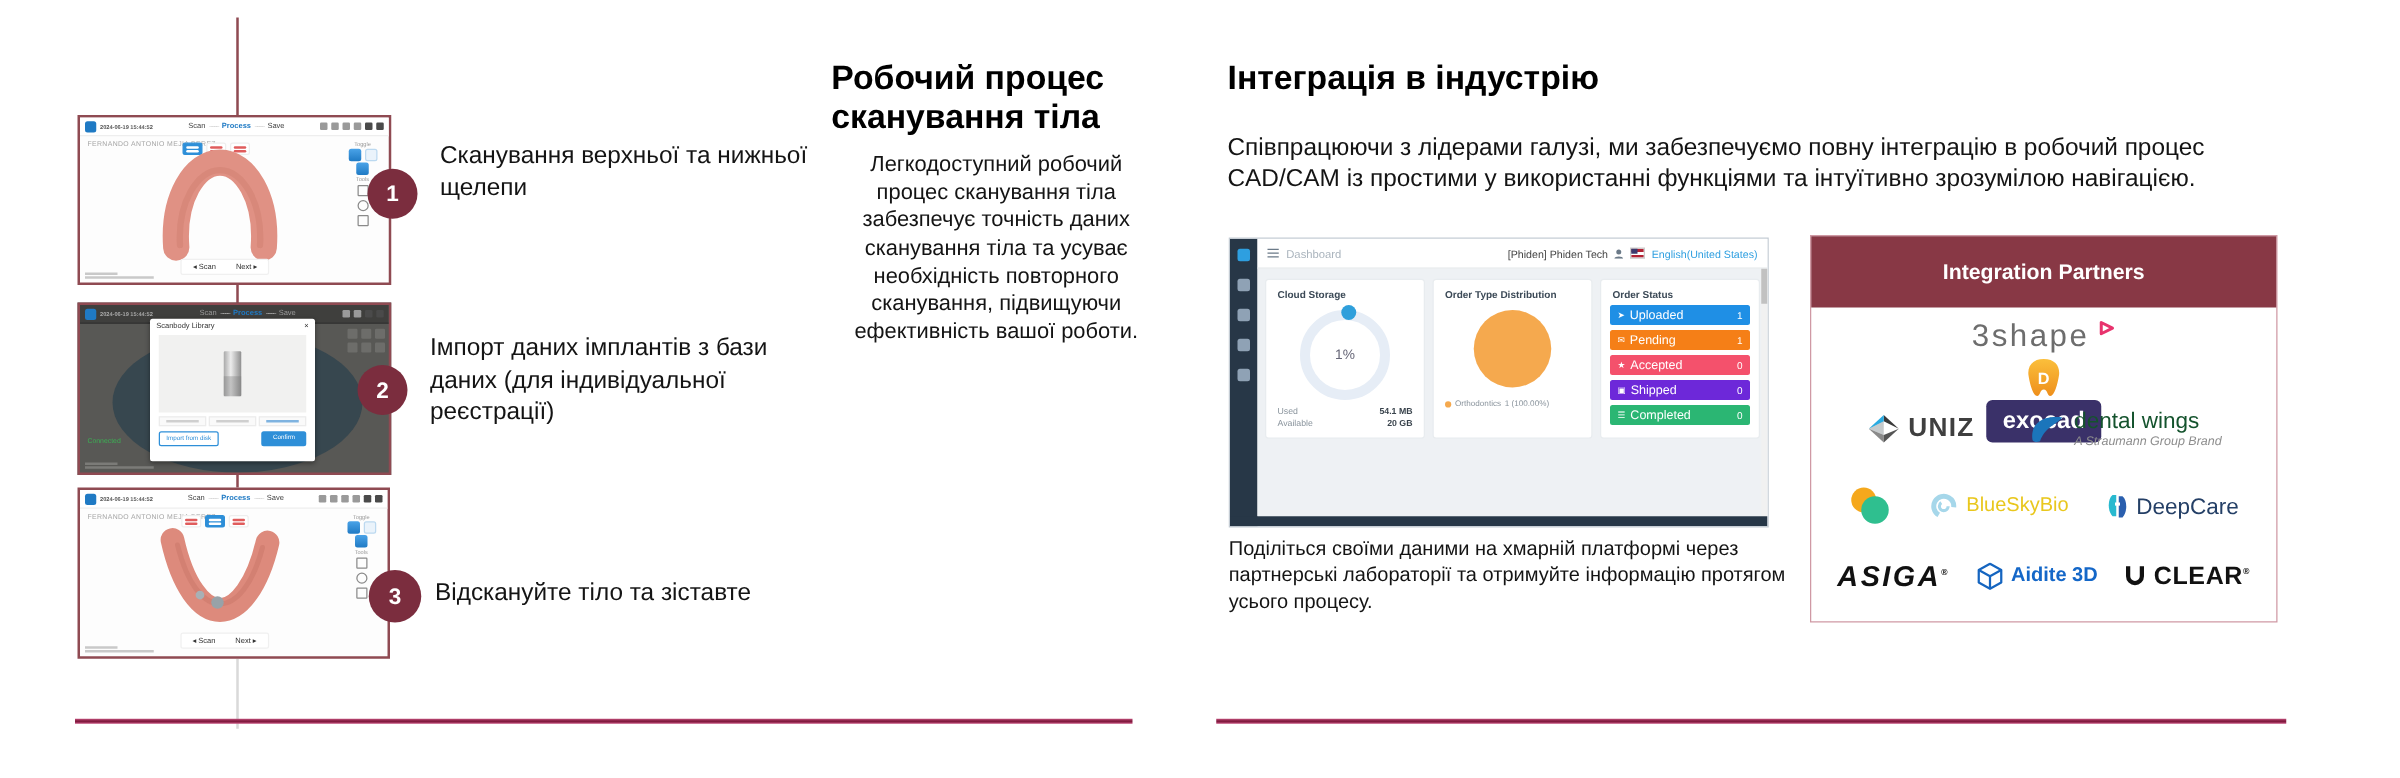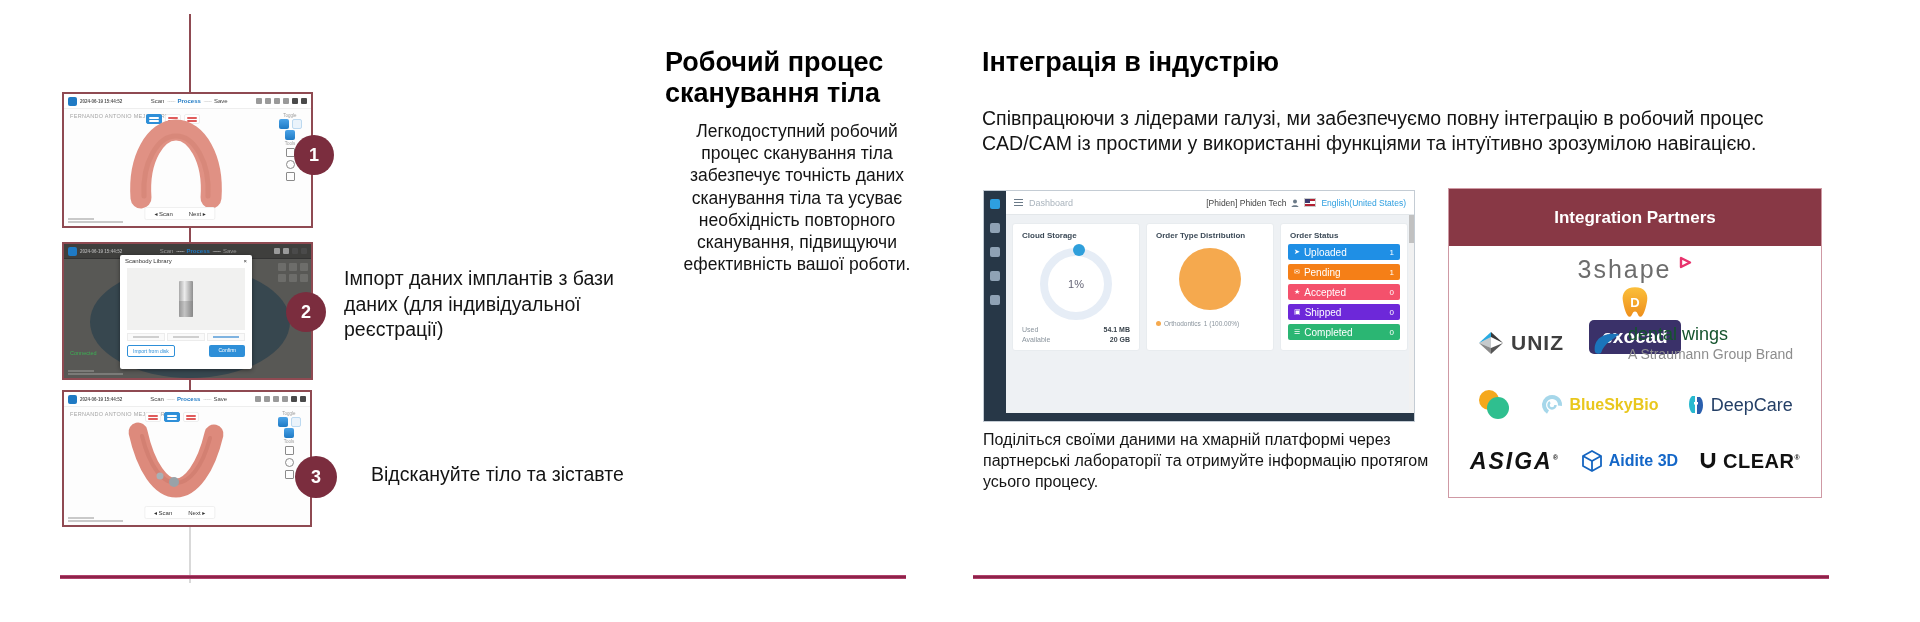--- a/index.html
+++ b/index.html
@@ -13,21 +13,21 @@
   .shot2{left:62px;top:242px;width:251px;height:138px;background:#585855;}
   .shot3{left:62px;top:390px;width:250px;height:137px;}
   .step-circle{position:absolute;z-index:3;width:40px;height:40px;border-radius:50%;background:#7b2d3e;
                display:flex;align-items:center;justify-content:center;color:#fff;font-size:18px;font-weight:bold;}
   .c1{left:294px;top:135px;}
   .c2{left:286px;top:292px;}
   .c3{left:295px;top:456px;width:42px;height:42px;}
   .step-text{position:absolute;font-size:19.5px;line-height:1.32;color:#141414;}
   .t1{left:352px;top:112px;width:300px;}
   .t2{left:344px;top:266px;width:322px;}
-  .t3{left:371px;top:462px;width:330px;}
+  .t3{left:348px;top:462px;width:330px;}
   
   .mini-top{position:absolute;left:0;top:0;right:0;height:15px;background:#fff;border-bottom:1px solid #eee;
             display:flex;align-items:center;padding:0 4px;gap:3px;box-sizing:border-box;}
   .shot2 .mini-top{background:#3f3f3d;border-bottom:1px solid #333;}
   .m-logo{width:9px;height:9px;background:#1f7ac4;border-radius:2px;flex:0 0 auto;}
   .m-ts{font-size:4.5px;color:#555;font-weight:bold;white-space:nowrap;}
   .shot2 .m-ts{color:#aaa;}
   .m-steps{margin:0 auto;display:flex;align-items:center;gap:3px;font-size:6px;color:#444;white-space:nowrap;}
   .shot2 .m-steps{color:#999;}
   .m-dash{color:#c9c9c9;font-size:5px;letter-spacing:-1px;}
@@ -142,25 +142,25 @@
   .r1{top:66px;height:52px;flex-direction:column;} .r2{top:126px;height:56px;} .r3{top:192px;height:48px;} .r4{top:248px;height:48px;}
   .lg{display:flex;align-items:center;gap:6px;}
   .lg-3shape{font-size:25px;color:#6d6d6d;letter-spacing:2px;}
   .tri{margin-top:-14px;}
   .tooth{position:relative;width:36px;height:36px;}
   .tooth span{position:absolute;left:0;top:0;width:100%;height:100%;display:flex;align-items:center;justify-content:center;
               color:#fff;font-weight:bold;font-size:13px;}
   .exocad{background:#3a3169;color:#fff;font-weight:bold;font-size:19px;padding:6px 13px;border-radius:5px;}
   .uniz-txt{font-size:21px;font-weight:bold;color:#3f3f3f;letter-spacing:1px;}
   .dw-txt{font-size:18px;color:#14532d;font-weight:500;line-height:1;}
-  .dw-sub{font-size:14px;color:#8d8d8d;margin-top:3px;}
+  .dw-sub{font-size:10px;color:#8d8d8d;margin-top:3px;font-style:italic;}
   .circ{position:relative;width:34px;height:30px;}
   .circ .o{position:absolute;left:2px;top:0;width:20px;height:20px;border-radius:50%;background:#f5a81c;}
   .circ .g{position:absolute;left:10px;top:7px;width:22px;height:22px;border-radius:50%;background:#2fbf8f;}
-  .bsb-txt{font-size:16px;font-weight:bold;color:#e9c71d;}
+  .bsb-txt{font-size:16px;font-weight:normal;color:#e9c71d;}
   .dc-txt{font-size:18px;color:#243f66;font-weight:500;}
   .asiga{font-size:23px;font-weight:800;font-style:italic;letter-spacing:2px;color:#111;}
   .sup{font-size:7px;vertical-align:super;}
   .aid-txt{font-size:16px;font-weight:bold;color:#1467c8;}
   .uclear-txt{font-size:20px;font-weight:800;color:#111;letter-spacing:.5px;}
   
   .rule{position:absolute;top:575px;height:4px;background:linear-gradient(#c44f7d 0%,#7a1538 50%,#c44f7d 100%);}
   .rule-left{left:60px;width:846px;}
   .rule-right{left:973px;width:856px;}
 </style>
@@ -360,20 +360,21 @@
   <div class="step-circle c1">
       <span>1</span>
     </div>
   <div class="step-circle c2">
       <span>2</span>
     </div>
   <div class="step-circle c3">
       <span>3</span>
     </div>
 
+  <div class="step-text t1">Сканування верхньої та нижньої щелепи</div>
   <div class="step-text t2">Імпорт даних імплантів з бази даних (для індивідуальної реєстрації)</div>
   <div class="step-text t3">Відскануйте тіло та зіставте</div>
 
   <div class="mid-title">Робочий процес сканування тіла</div>
   <div class="mid-body">Легкодоступний робочий процес сканування тіла забезпечує точність даних сканування тіла та усуває необхідність повторного сканування, підвищуючи ефективність вашої роботи.</div>
 
   <div class="int-title">Інтеграція в індустрію</div>
   <div class="int-intro">Співпрацюючи з лідерами галузі, ми забезпечуємо повну інтеграцію в робочий процес CAD/CAM із простими у використанні функціями та інтуїтивно зрозумілою навігацією.</div>
 
   <div class="dash">

